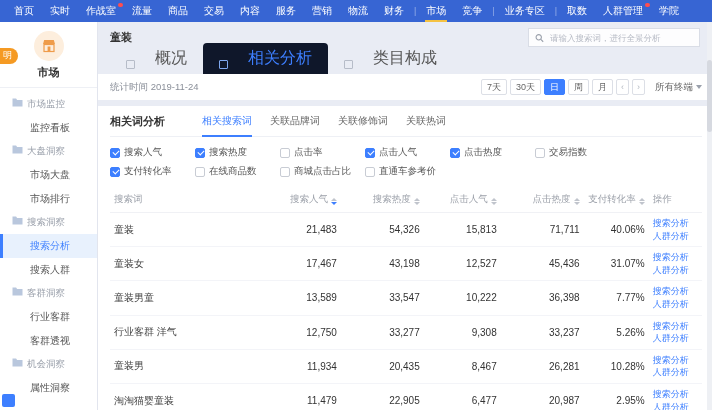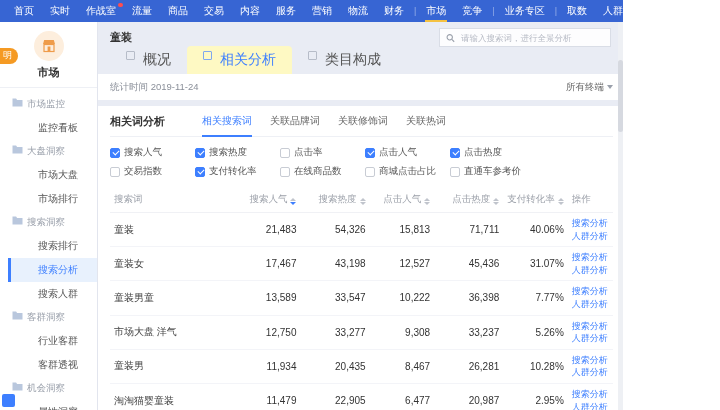--- a/index.html
+++ b/index.html
@@ -1,44 +1,44 @@
 <!DOCTYPE html>
 <html><head>
 <meta charset="utf-8">
 <style>
   html,body{margin:0;padding:0;background:#fff;}
-  .app{width:623px;height:410px;position:relative;font-family:"Liberation Sans","DejaVu Sans",sans-serif;background:#e9ecf4;overflow:hidden;}
+  .app{width:712px;height:410px;position:relative;font-family:"Liberation Sans","DejaVu Sans",sans-serif;background:#e9ecf4;overflow:hidden;}
   
   .topnav{height:22px;background:#3765d3;display:flex;align-items:center;padding:0 6px;}
   .nav-items{display:flex;align-items:center;height:22px;}
   .nav-item{color:#fff;font-size:10px;padding:0 8px;height:22px;line-height:22px;position:relative;cursor:pointer;white-space:nowrap;}
   .nav-item.active::after{content:"";position:absolute;left:7px;right:7px;bottom:0;height:2px;background:#f5c242;}
   .nav-dot{position:absolute;top:3px;right:1px;width:5px;height:4px;border-radius:2px;background:#ff4d4f;}
   .nav-divider{color:rgba(255,255,255,.45);font-size:9px;padding:0 2px;}
   
   .layout{display:flex;height:388px;}
   .sidebar{width:97px;background:#fff;border-right:1px solid #e2e5ee;flex-shrink:0;overflow:hidden;}
   .module{text-align:center;padding:9px 0 7px;border-bottom:1px solid #eef0f5;}
   .module-icon{width:30px;height:30px;border-radius:50%;background:#fdeedd;margin:0 auto 4px;display:flex;align-items:center;justify-content:center;}
   .module-label{font-size:11px;color:#333;font-weight:bold;}
   .side-list{padding-top:5px;}
   .side-group{display:flex;gap:4px;padding:5px 0 5px 12px;font-size:9.5px;color:#9aa0ab;}
-  .side-item{padding:5px 0 5px 30px;font-size:10px;color:#555;cursor:pointer;position:relative;margin-left:8px;}
+  .side-item{padding:5px 0 5px 30px;font-size:10px;color:#555;cursor:pointer;position:relative;}
   .side-item.active{background:#e8f1fd;color:#3d7fff;}
   .side-item.active::before{content:"";position:absolute;left:0;top:0;bottom:0;width:3px;background:#3d7fff;}
   
   .content{flex:1;display:flex;flex-direction:column;min-width:0;}
   .content-header{display:flex;justify-content:space-between;align-items:center;padding:6px 12px 3px 12px;}
   .page-title{font-size:11px;font-weight:bold;color:#333;margin:0;}
   .search-box{display:flex;align-items:center;gap:4px;background:#fdfdfe;border:1px solid #d9dde6;border-radius:0;height:17px;padding:0 6px;width:158px;}
   .search-box input{border:0;outline:0;font-size:8.5px;color:#333;width:100%;background:transparent;font-family:inherit;}
   .search-box input::placeholder{color:#b6bac4;}
   .tab-strip{display:flex;padding-left:12px;align-items:flex-end;height:24px;}
-  .tab{display:flex;align-items:flex-start;gap:8px;font-size:14px;color:#555;padding:5px 16px;cursor:pointer;}
-  .tab.active{background:#fef9c3;border-radius:4px 4px 0 0;color:#3d7fff;}
+  .tab{display:flex;align-items:flex-end;gap:20px;font-size:16px;color:#555;padding:5px 16px;cursor:pointer;}
+  .tab.active{background:#0f172a;border-radius:4px 4px 0 0;color:#3d7fff;}
   .tab-icon{width:7px;height:7px;border:1px solid #b6bcc8;border-radius:1px;display:inline-block;}
   .tab.active .tab-icon{border-color:#7fa8ef;}
   .toolbar{background:#fff;display:flex;justify-content:space-between;align-items:center;padding:0 10px 0 12px;height:26px;}
   .stat-time{font-size:9.5px;color:#8a8f99;}
   .toolbar-right{display:flex;align-items:center;}
   .range-group{display:flex;align-items:center;gap:3px;}
   .range-btn{font-size:9px;color:#666;border:1px solid #dcdfe6;background:#fff;height:16px;line-height:14px;padding:0 5px;border-radius:2px;cursor:pointer;font-family:inherit;}
   .range-btn.active{background:#3d7fff;border-color:#3d7fff;color:#fff;}
   .range-btn.arrow{color:#b4b9c2;padding:0 4px;}
   .terminal{font-size:9.5px;color:#666;margin-left:10px;display:flex;align-items:center;gap:3px;cursor:pointer;}
@@ -133,21 +133,20 @@
             <span>大盘洞察</span>
           </div>
           <div class="side-item">市场大盘</div>
           <div class="side-item">市场排行</div>
           <div class="side-group">
             <svg width="11" height="9" viewBox="0 0 11 9">
               <path d="M0.5 0.5h3.6l1 1.4h5.4v6.6h-10z" fill="#b9c7dd"></path>
             </svg>
             <span>搜索洞察</span>
           </div>
-          <div class="side-item">搜索排行</div>
           <div class="side-item active">搜索分析</div>
           <div class="side-item">搜索人群</div>
           <div class="side-group">
             <svg width="11" height="9" viewBox="0 0 11 9">
               <path d="M0.5 0.5h3.6l1 1.4h5.4v6.6h-10z" fill="#b9c7dd"></path>
             </svg>
             <span>客群洞察</span>
           </div>
           <div class="side-item">行业客群</div>
           <div class="side-item">客群透视</div>
@@ -187,20 +186,29 @@
             <span>类目构成</span>
           </div>
         </div>
 
       <div class="toolbar">
         <div class="stat-time">
           <span>统计时间</span>
           <span>2019-11-24</span>
         </div>
         <div class="toolbar-right">
+          <div class="range-group">
+              <button class="range-btn">7天</button>
+              <button class="range-btn">30天</button>
+              <button class="range-btn active">日</button>
+              <button class="range-btn">周</button>
+              <button class="range-btn">月</button>
+              <button class="range-btn arrow">‹</button>
+              <button class="range-btn arrow">›</button>
+            </div>
           <div class="terminal">
             <span>所有终端</span>
             <i class="caret"></i>
           </div>
         </div>
       </div>
 
       <div class="gap"></div>
 
       <section class="panel">
@@ -322,21 +330,21 @@
                 <td>33,547</td>
                 <td>10,222</td>
                 <td>36,398</td>
                 <td>7.77%</td>
                 <td class="ops">
                   <span class="op-link">搜索分析</span>
                   <span class="op-link">人群分析</span>
                 </td>
               </tr>
               <tr>
-                <td class="term">市场大盘 洋气</td>
+                <td class="term">行业客群 洋气</td>
                 <td>12,750</td>
                 <td>33,277</td>
                 <td>9,308</td>
                 <td>33,237</td>
                 <td>5.26%</td>
                 <td class="ops">
                   <span class="op-link">搜索分析</span>
                   <span class="op-link">人群分析</span>
                 </td>
               </tr>

